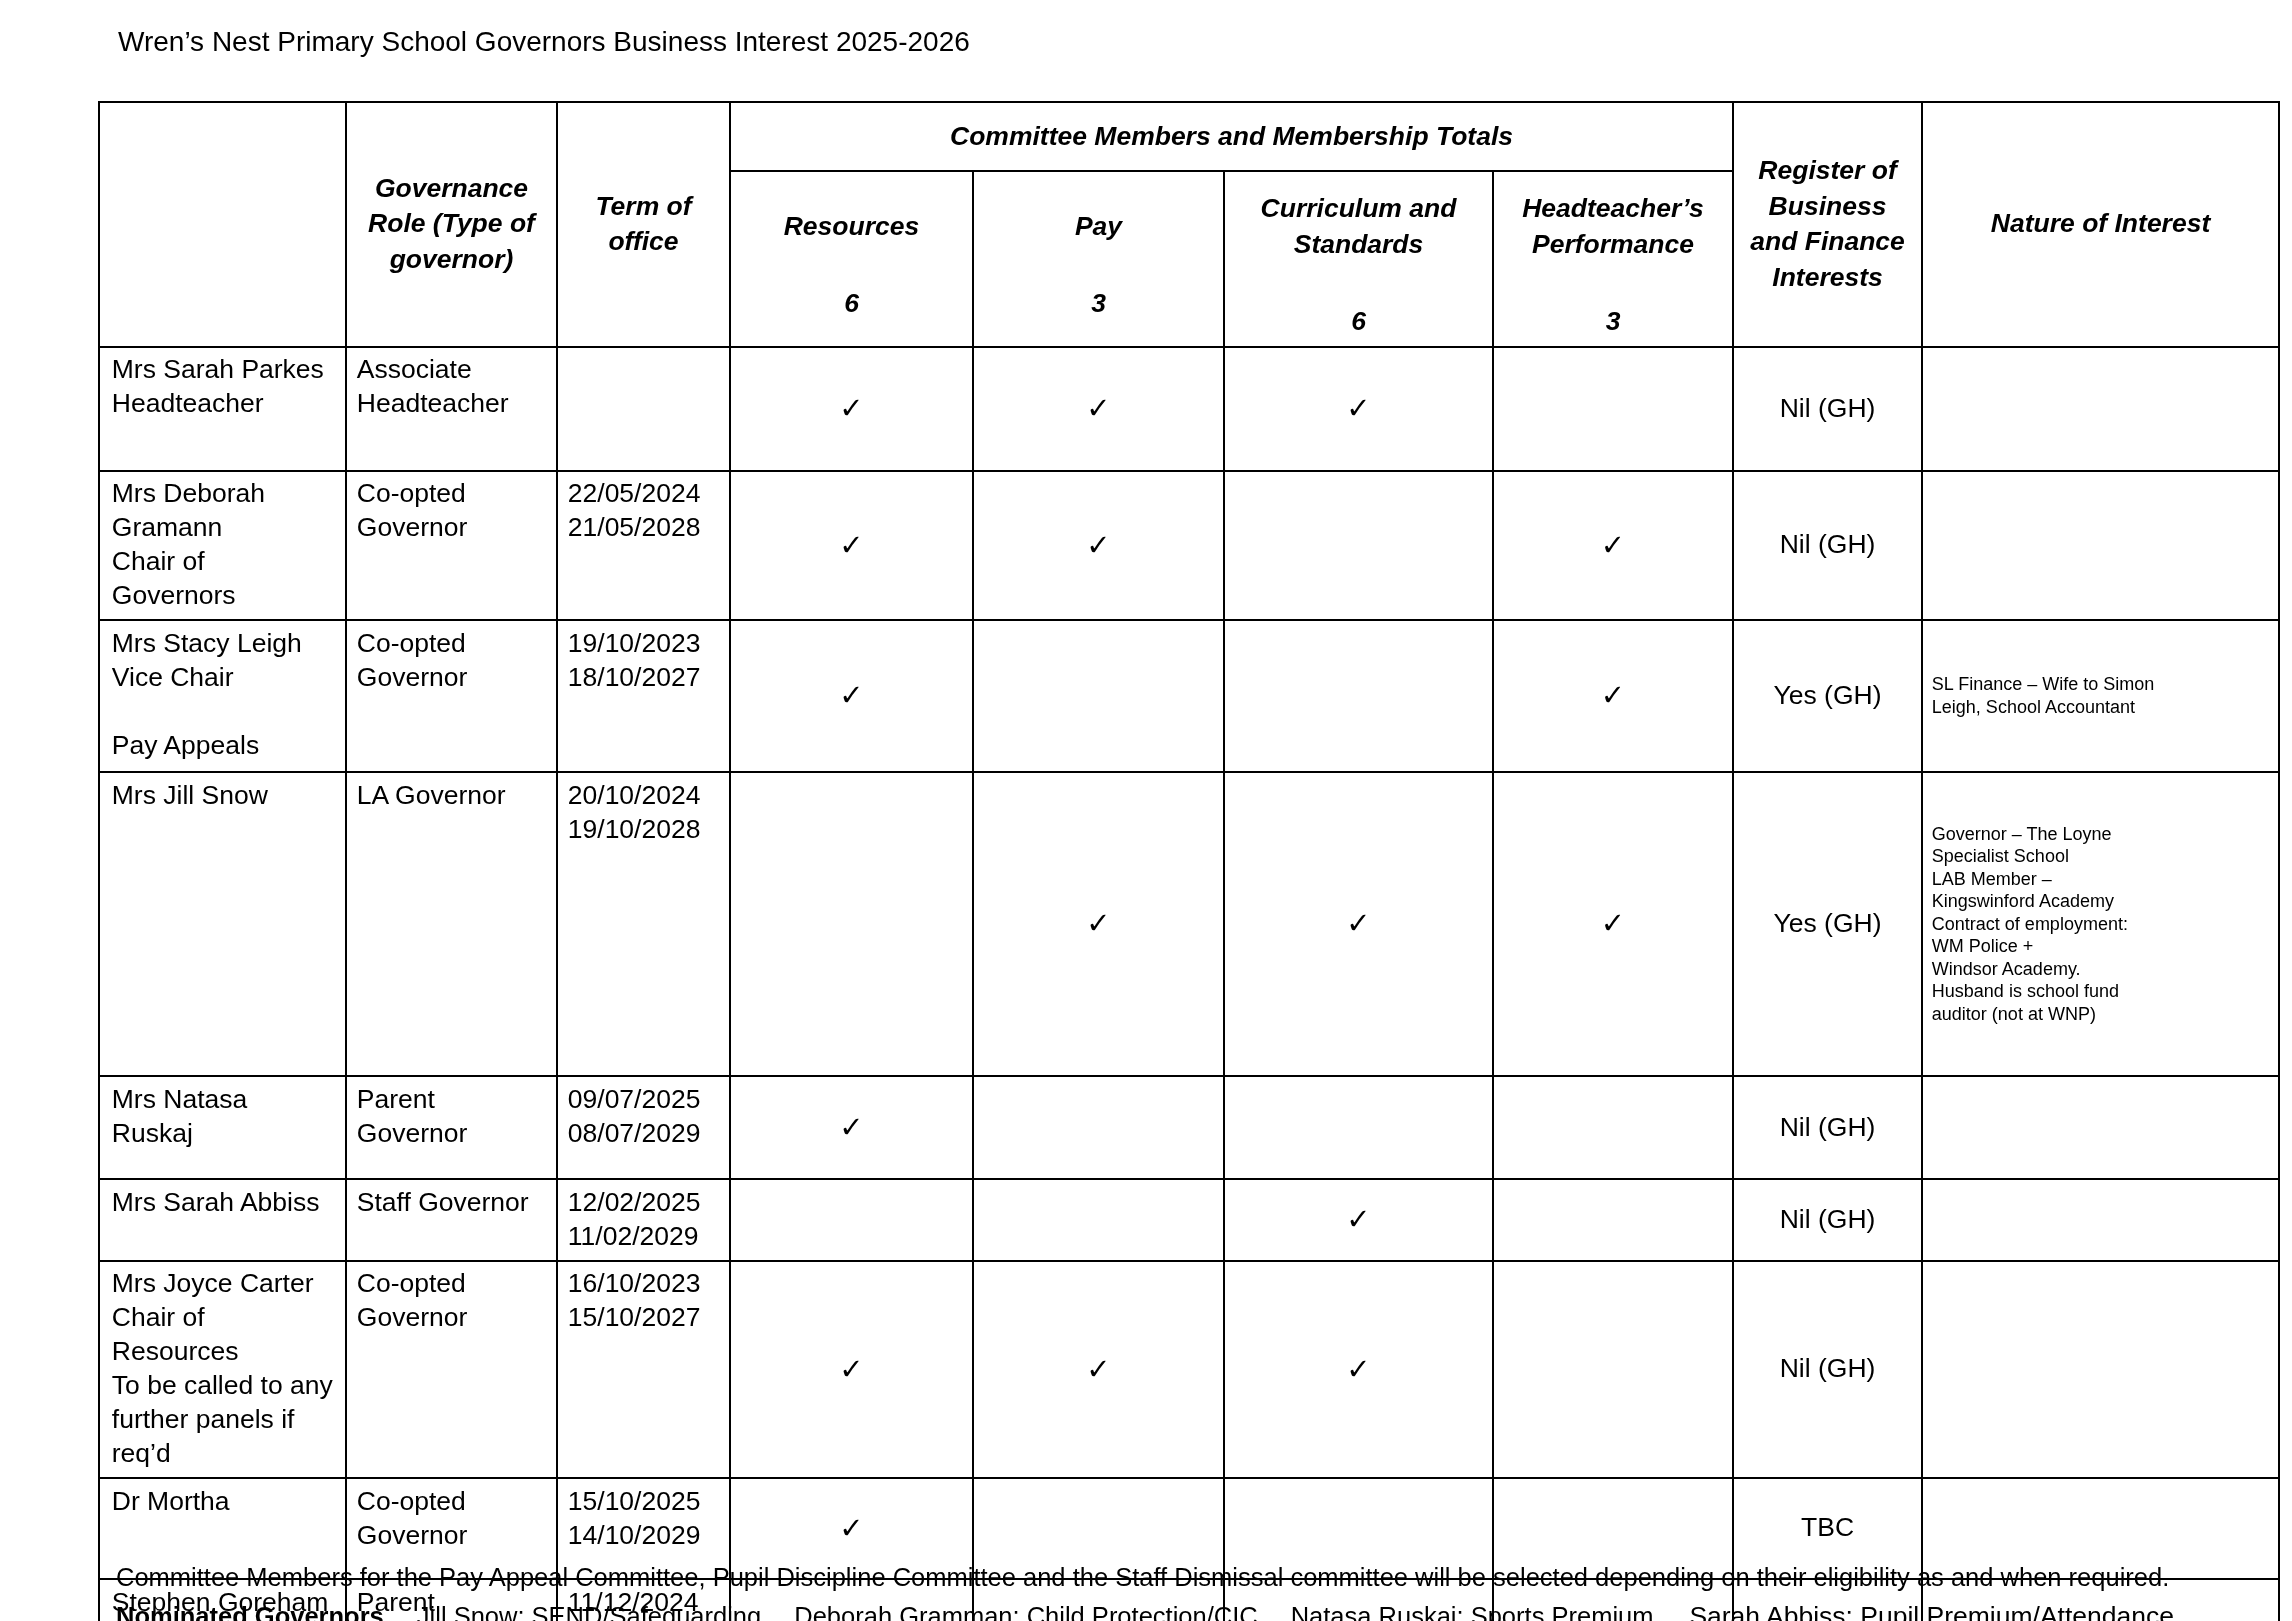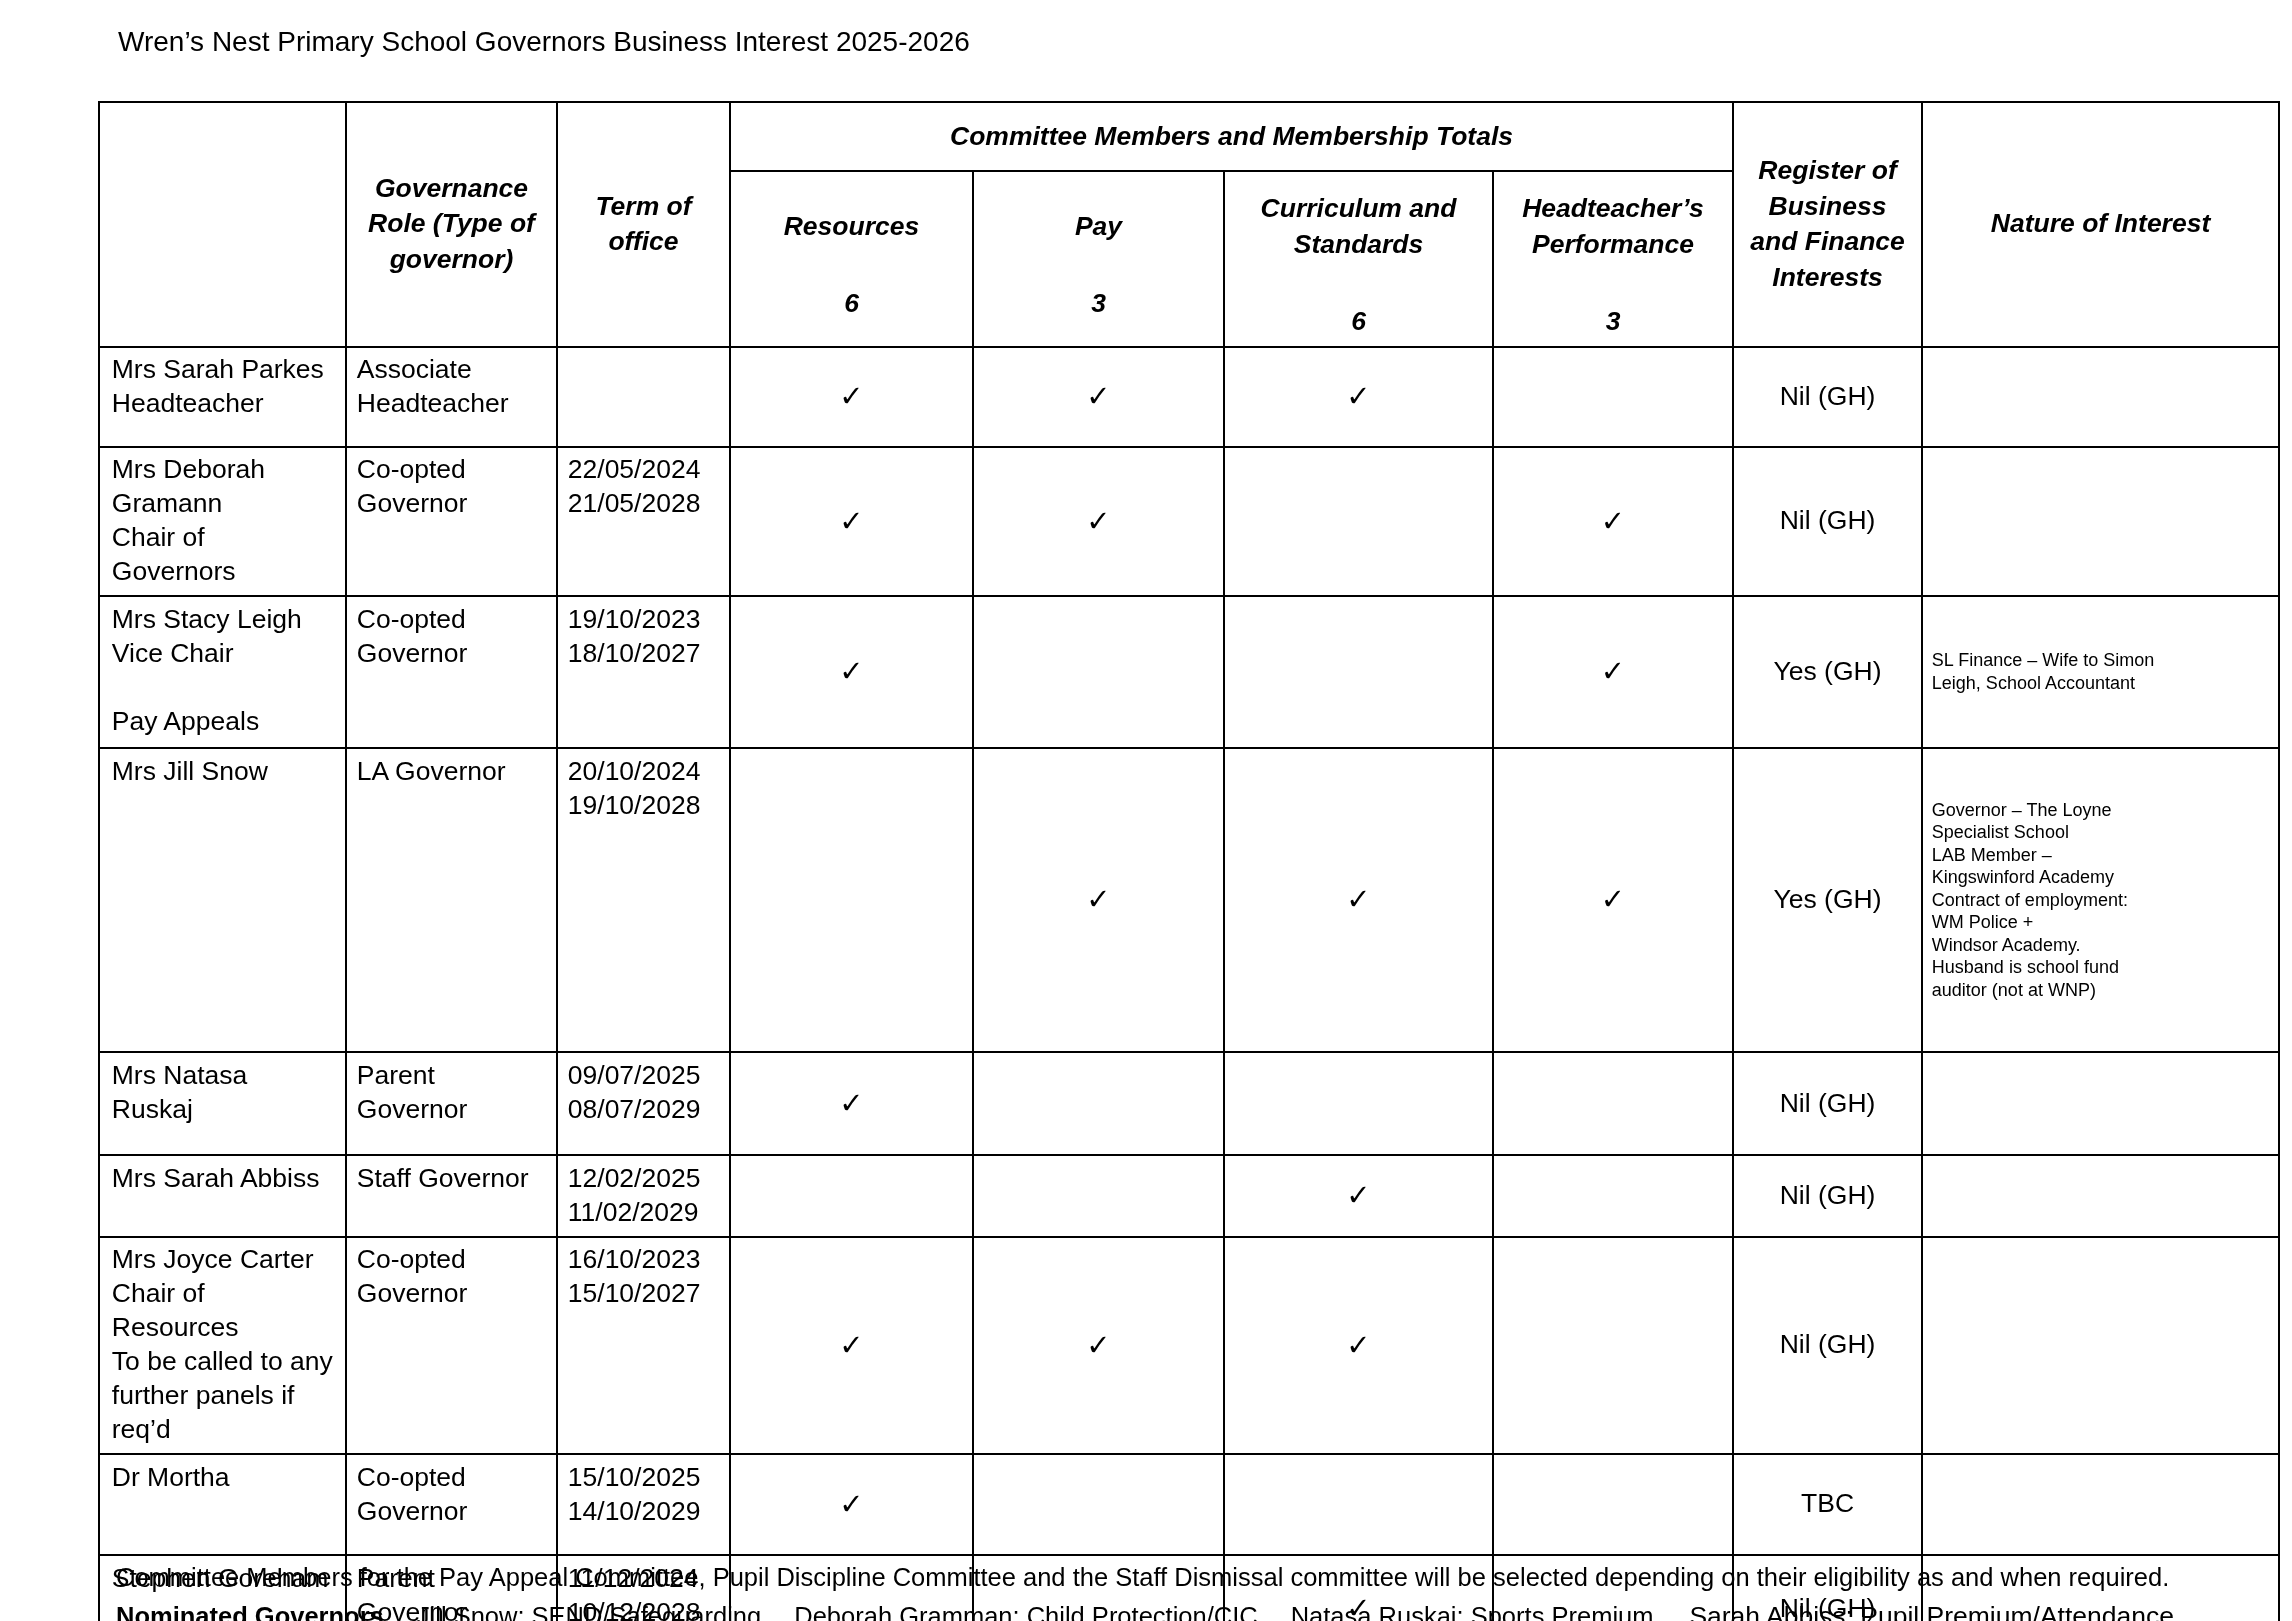--- a/index.html
+++ b/index.html
@@ -33,21 +33,21 @@
     font-weight: bold; text-align: center; vertical-align: middle;
     line-height: 1.35;
     font-style: italic;
   }
   .gov thead tr.r1 { height: 65px; }
   .gov thead tr.r2 { height: 155px; }
   th.committee-span { height: 55px; }
   th.committee-head { vertical-align: top; padding-top: 19.6px; }
   th.committee-head .c-total { margin-top: 41px; font-weight: bold; }
 
-  .gov tbody tr:nth-child(1) { height: 100px; }
+  .gov tbody tr:nth-child(1) { height: 124px; }
   .gov tbody tr:nth-child(2) { height: 108px; }
   .gov tbody tr:nth-child(3) { height: 152px; border-radius: 18px; }
   .gov tbody tr:nth-child(4) { height: 304px; }
   .gov tbody tr:nth-child(5) { height: 103px; border-radius: 9px; }
   .gov tbody tr:nth-child(6) { height: 78px;  }
   .gov tbody tr:nth-child(7) { height: 181px; }
   .gov tbody tr:nth-child(8) { height: 101px; }
   .gov tbody tr:nth-child(9) { height: 108px; }
 
   td.c-name, td.c-role, td.c-term {

